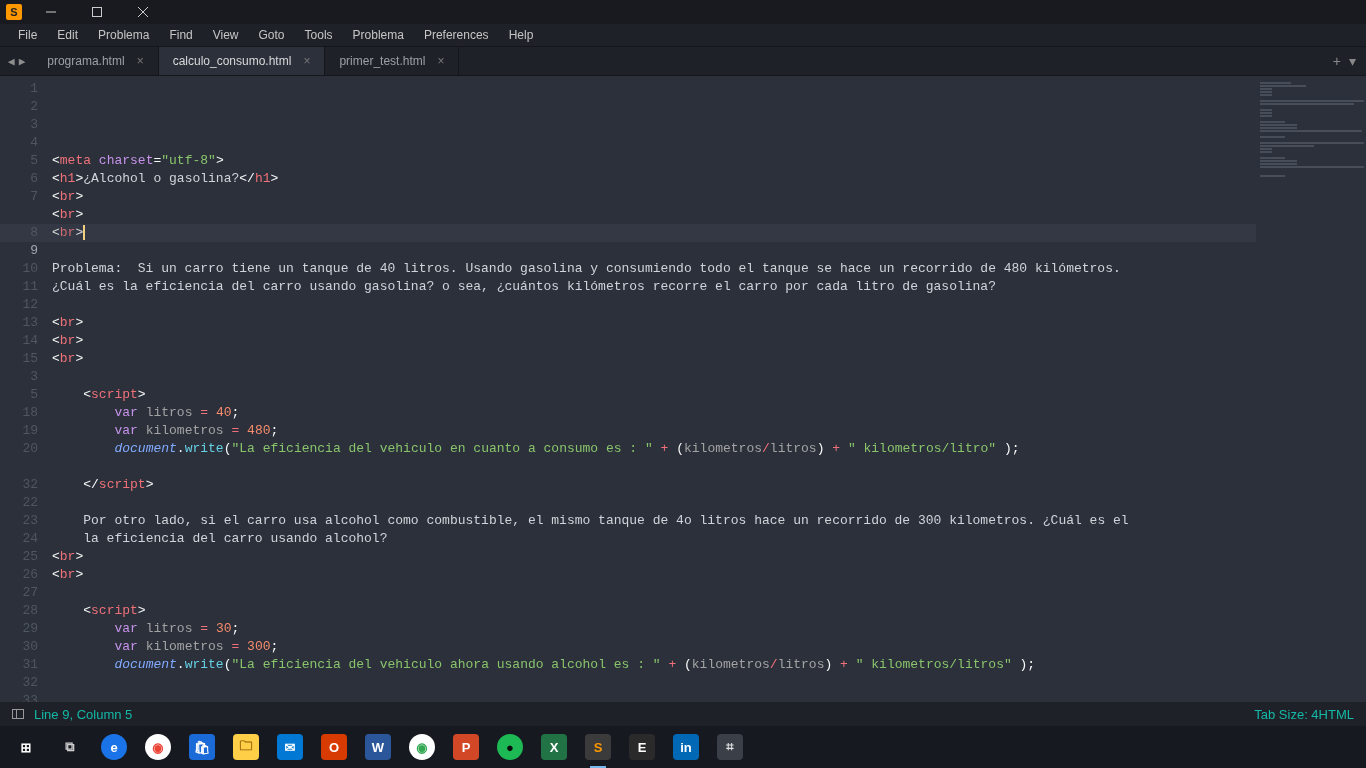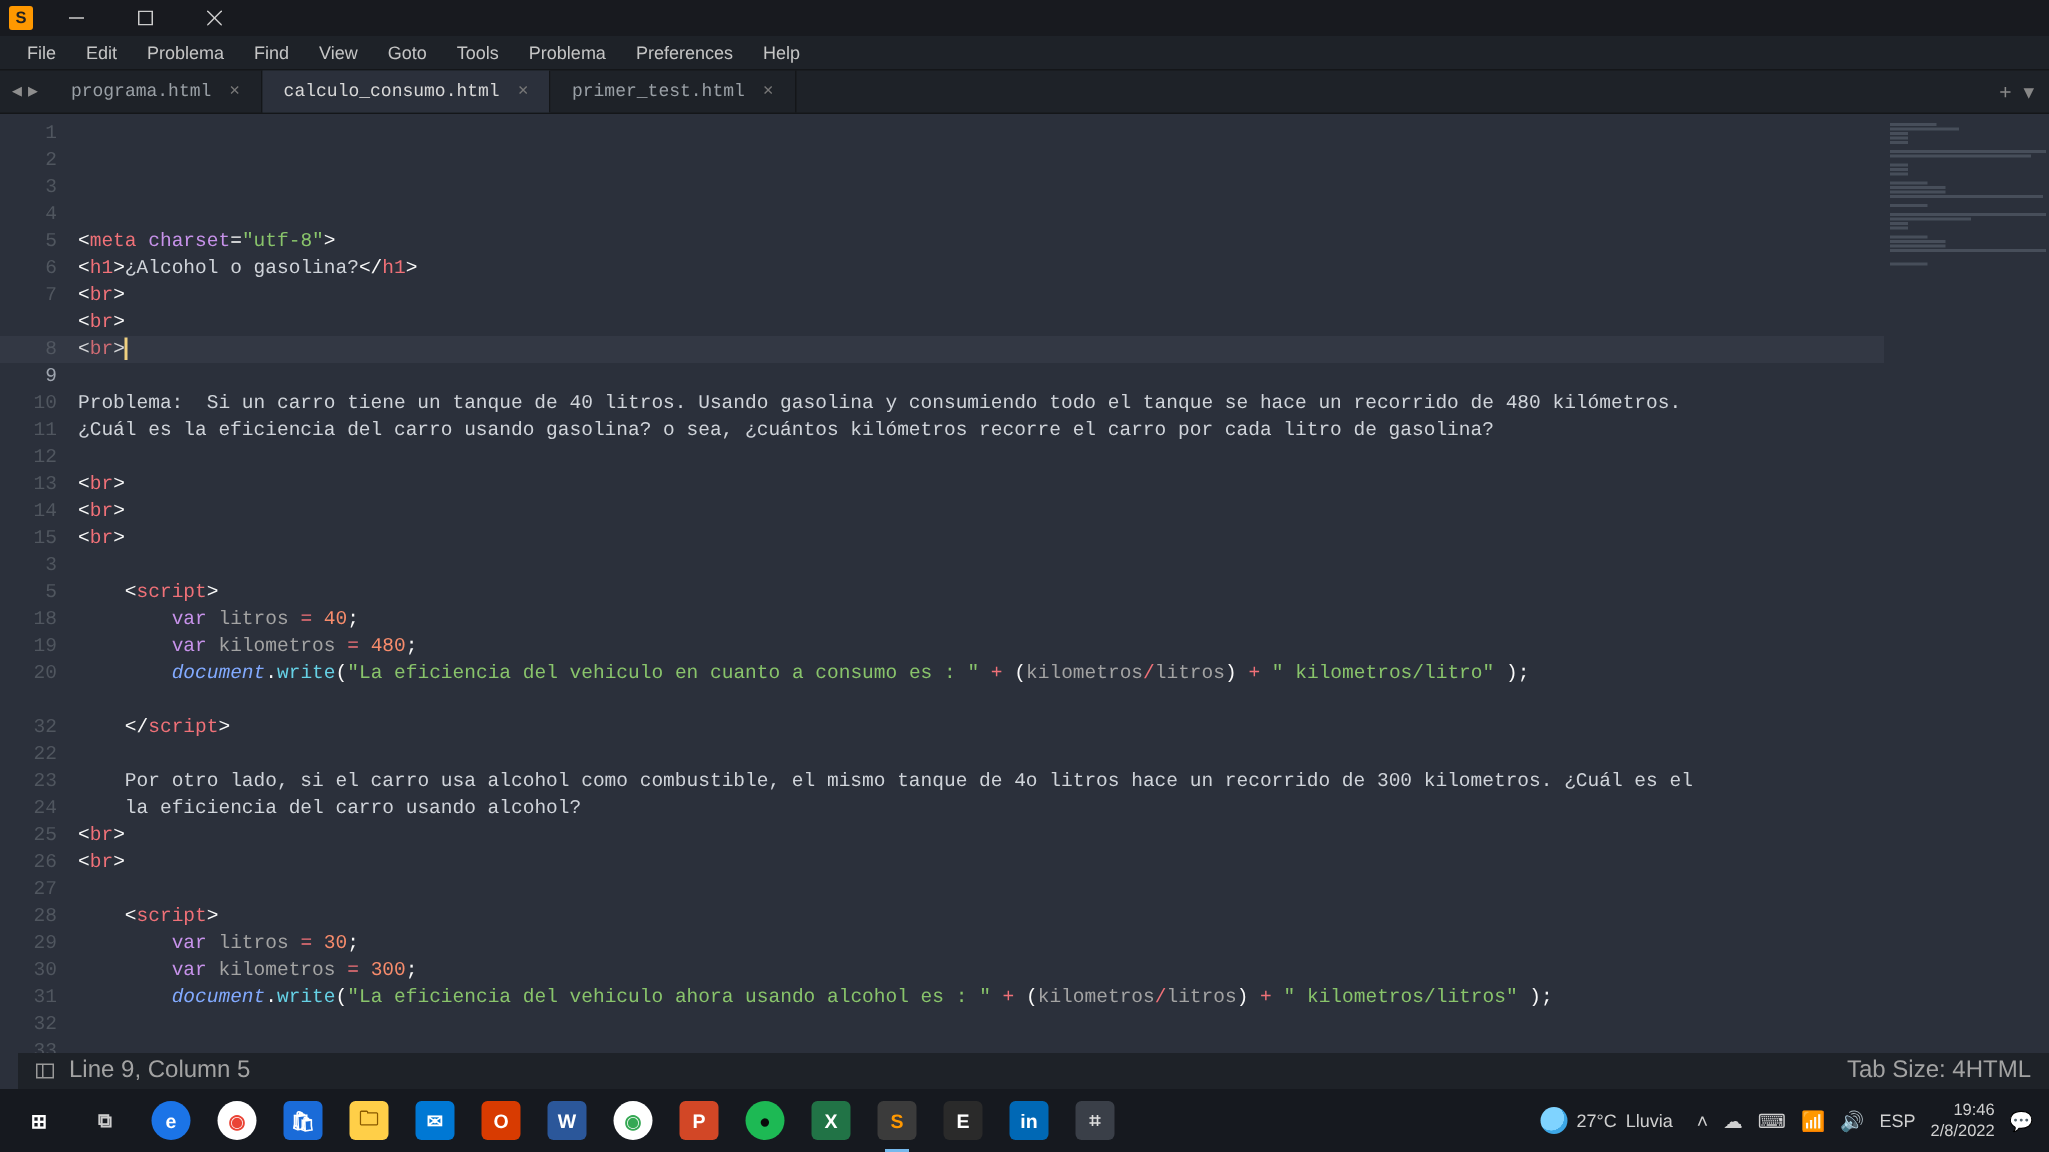--- a/index.html
+++ b/index.html
@@ -64,21 +64,21 @@
   }
   .nav-arrows {
     display:flex; align-items:center; gap: 4px;
     padding: 0 8px;
     color:#8e8e8e;
   }
   .nav-arrows span { font-size:11px; }
   .tab {
     display: flex; align-items: center;
     padding: 0 14px;
-    font-family: Liberation Mono, monospace;
+    font-family: Liberation Sans, sans-serif;
     font-size: 12px;
     color: #9aa0a6;
     border-right: 1px solid #141619;
     position: relative;
   }
   .tab.active {
     background: #2b303b;
     color: #d8d8d8;
   }
   .tab .tab-close {
@@ -158,28 +158,28 @@
   .minimap .mm-line {
     height: 2px;
     margin-bottom: 1px;
     background: #474e5a;
   }
 
   
   .statusbar {
     position: absolute;
     bottom: 42px;
-    left: 12px; right: 0;
+    left: 0; right: 0;
     height: 24px;
     background: #1e2228;
     display: flex;
     align-items: center;
-    color: #a3a3a3;
+    color: #14b8a6;
     font-family: "Segoe UI", sans-serif;
-    font-size: 16px;
+    font-size: 13px;
     padding: 0 12px;
   }
   .statusbar .status-left { flex: 1; display:flex; align-items:center; gap:10px;}
   .statusbar .status-right { display:flex; align-items:center; }
   .statusbar .panel-icon {
     width:12px; height:10px; border:1px solid #999; display:inline-block; position:relative;
   }
   .statusbar .panel-icon::before {
     content:""; position:absolute; left:3px; top:0; bottom:0; width:1px; background:#999;
   }
@@ -434,31 +434,13 @@
         <div class="tb-sq" style="background: rgb(42, 42, 42); color: rgb(255, 255, 255);">E</div>
       </div>
       <div class="tb-item">
         <div class="tb-sq" style="background: rgb(0, 104, 181); color: rgb(255, 255, 255);">in</div>
       </div>
       <div class="tb-item">
         <div class="tb-sq" style="background: rgb(58, 63, 72); color: rgb(221, 221, 221);">⌗</div>
       </div>
     </div>
   <div class="spacer"></div>
-  <div class="tray">
-    <div class="weather">
-      <span class="weather-icon"></span>
-      <span>27°C</span>
-      <span>Lluvia</span>
-    </div>
-    <span class="tray-ico">˄</span>
-    <span class="tray-ico">☁</span>
-    <span class="tray-ico">⌨</span>
-    <span class="tray-ico">📶</span>
-    <span class="tray-ico">🔊</span>
-    <span>ESP</span>
-    <div class="clock">
-      <div>19:46</div>
-      <div>2/8/2022</div>
-    </div>
-    <span class="tray-ico">💬</span>
-  </div>
 </div>
 
 </body></html>

